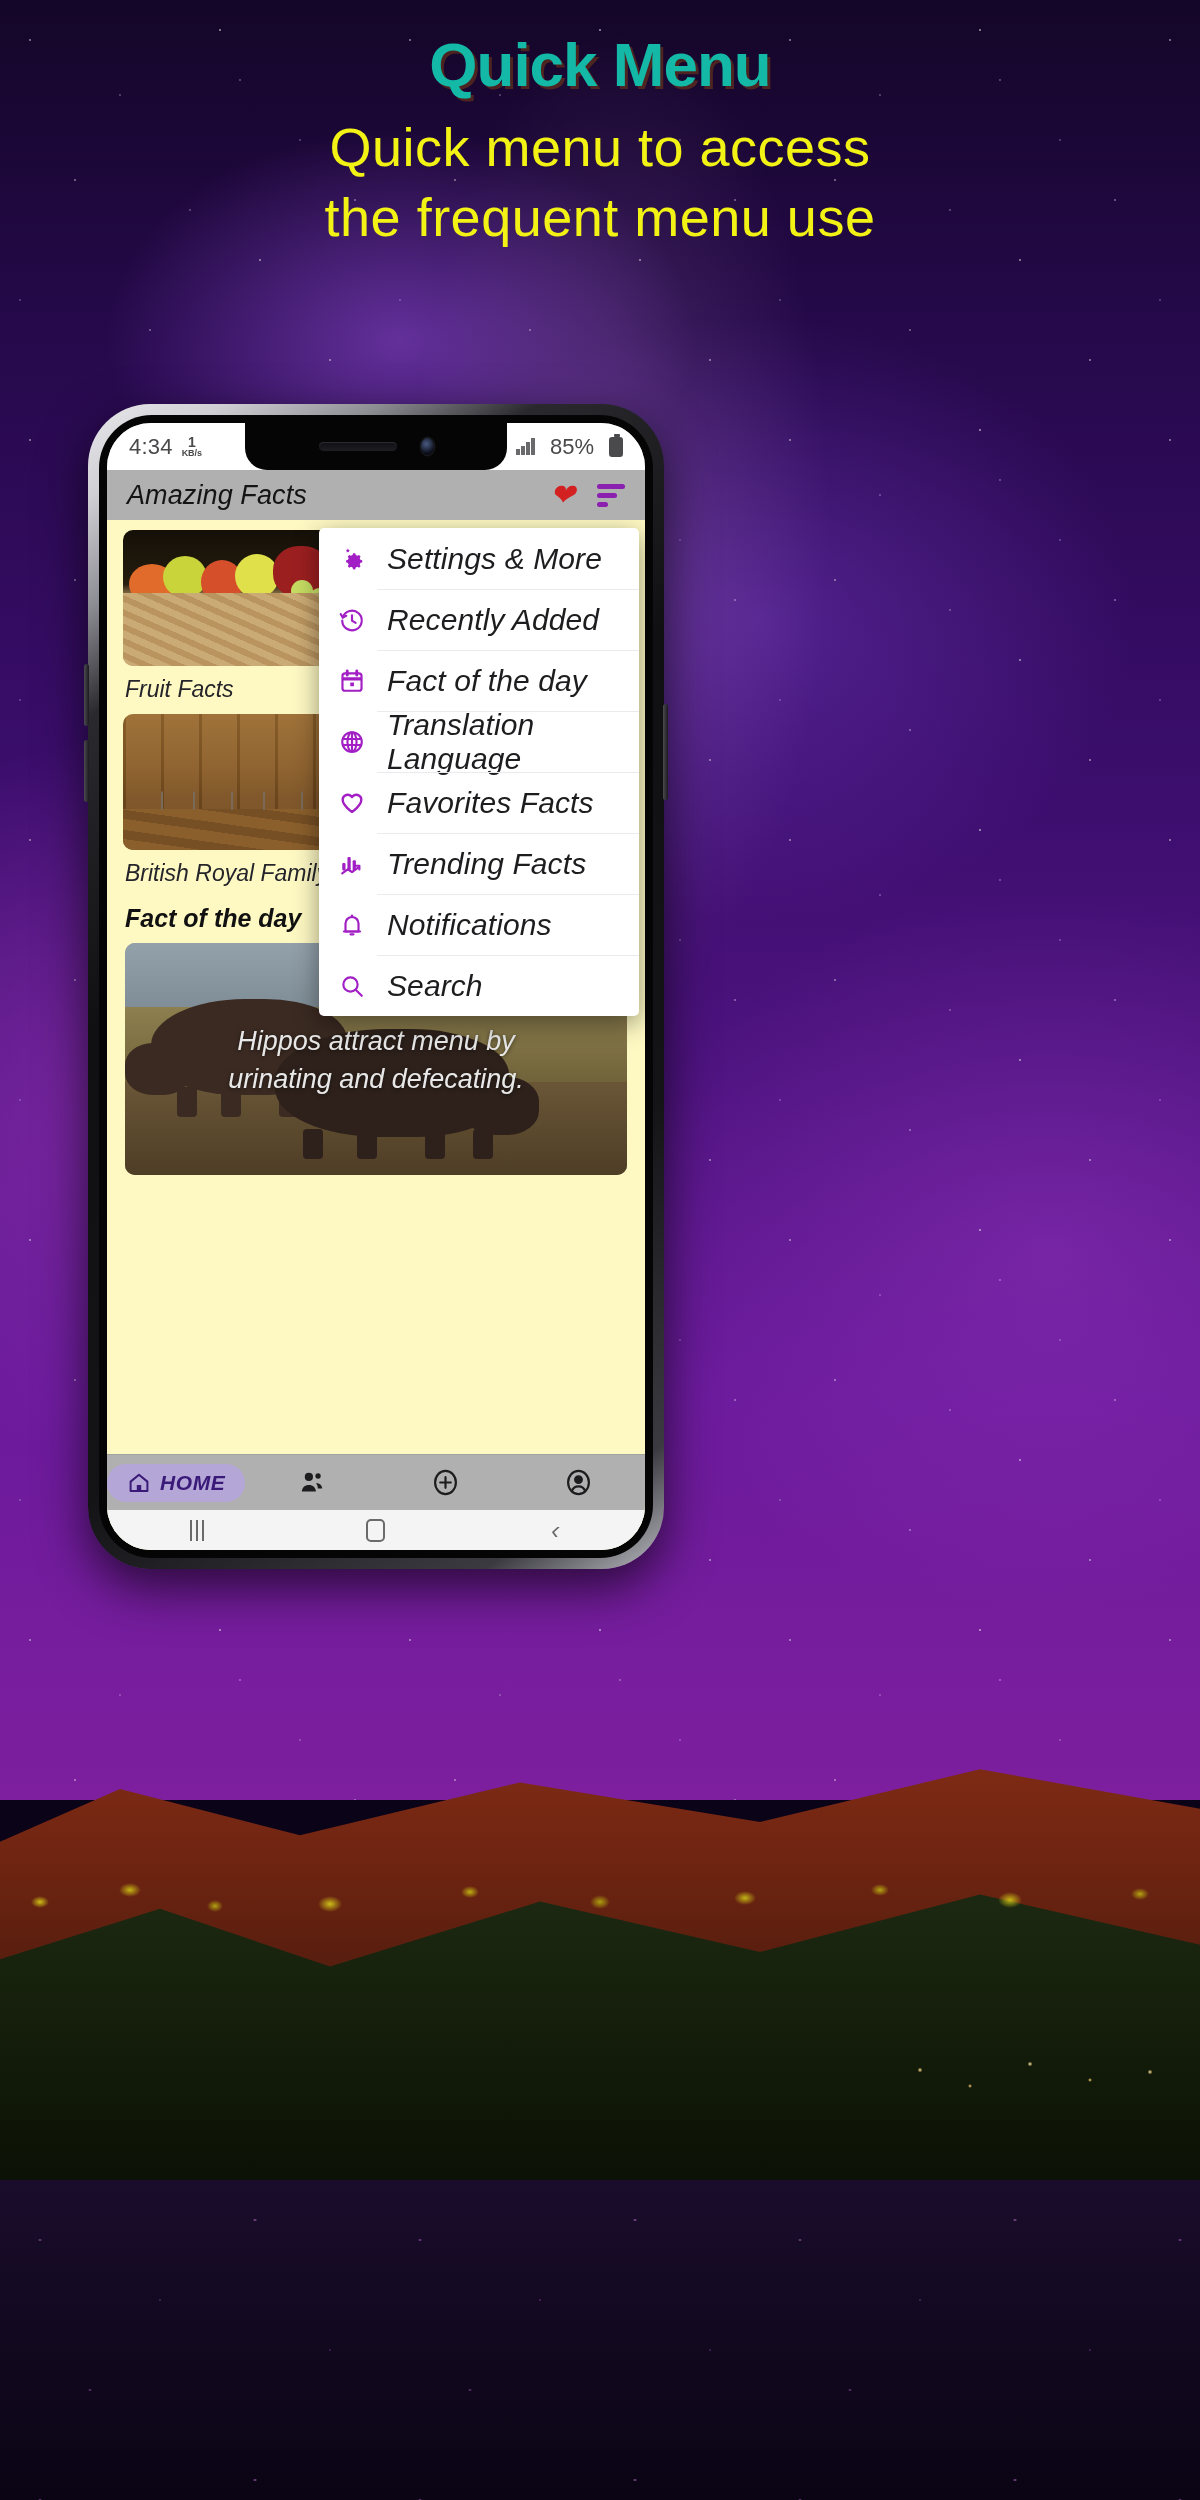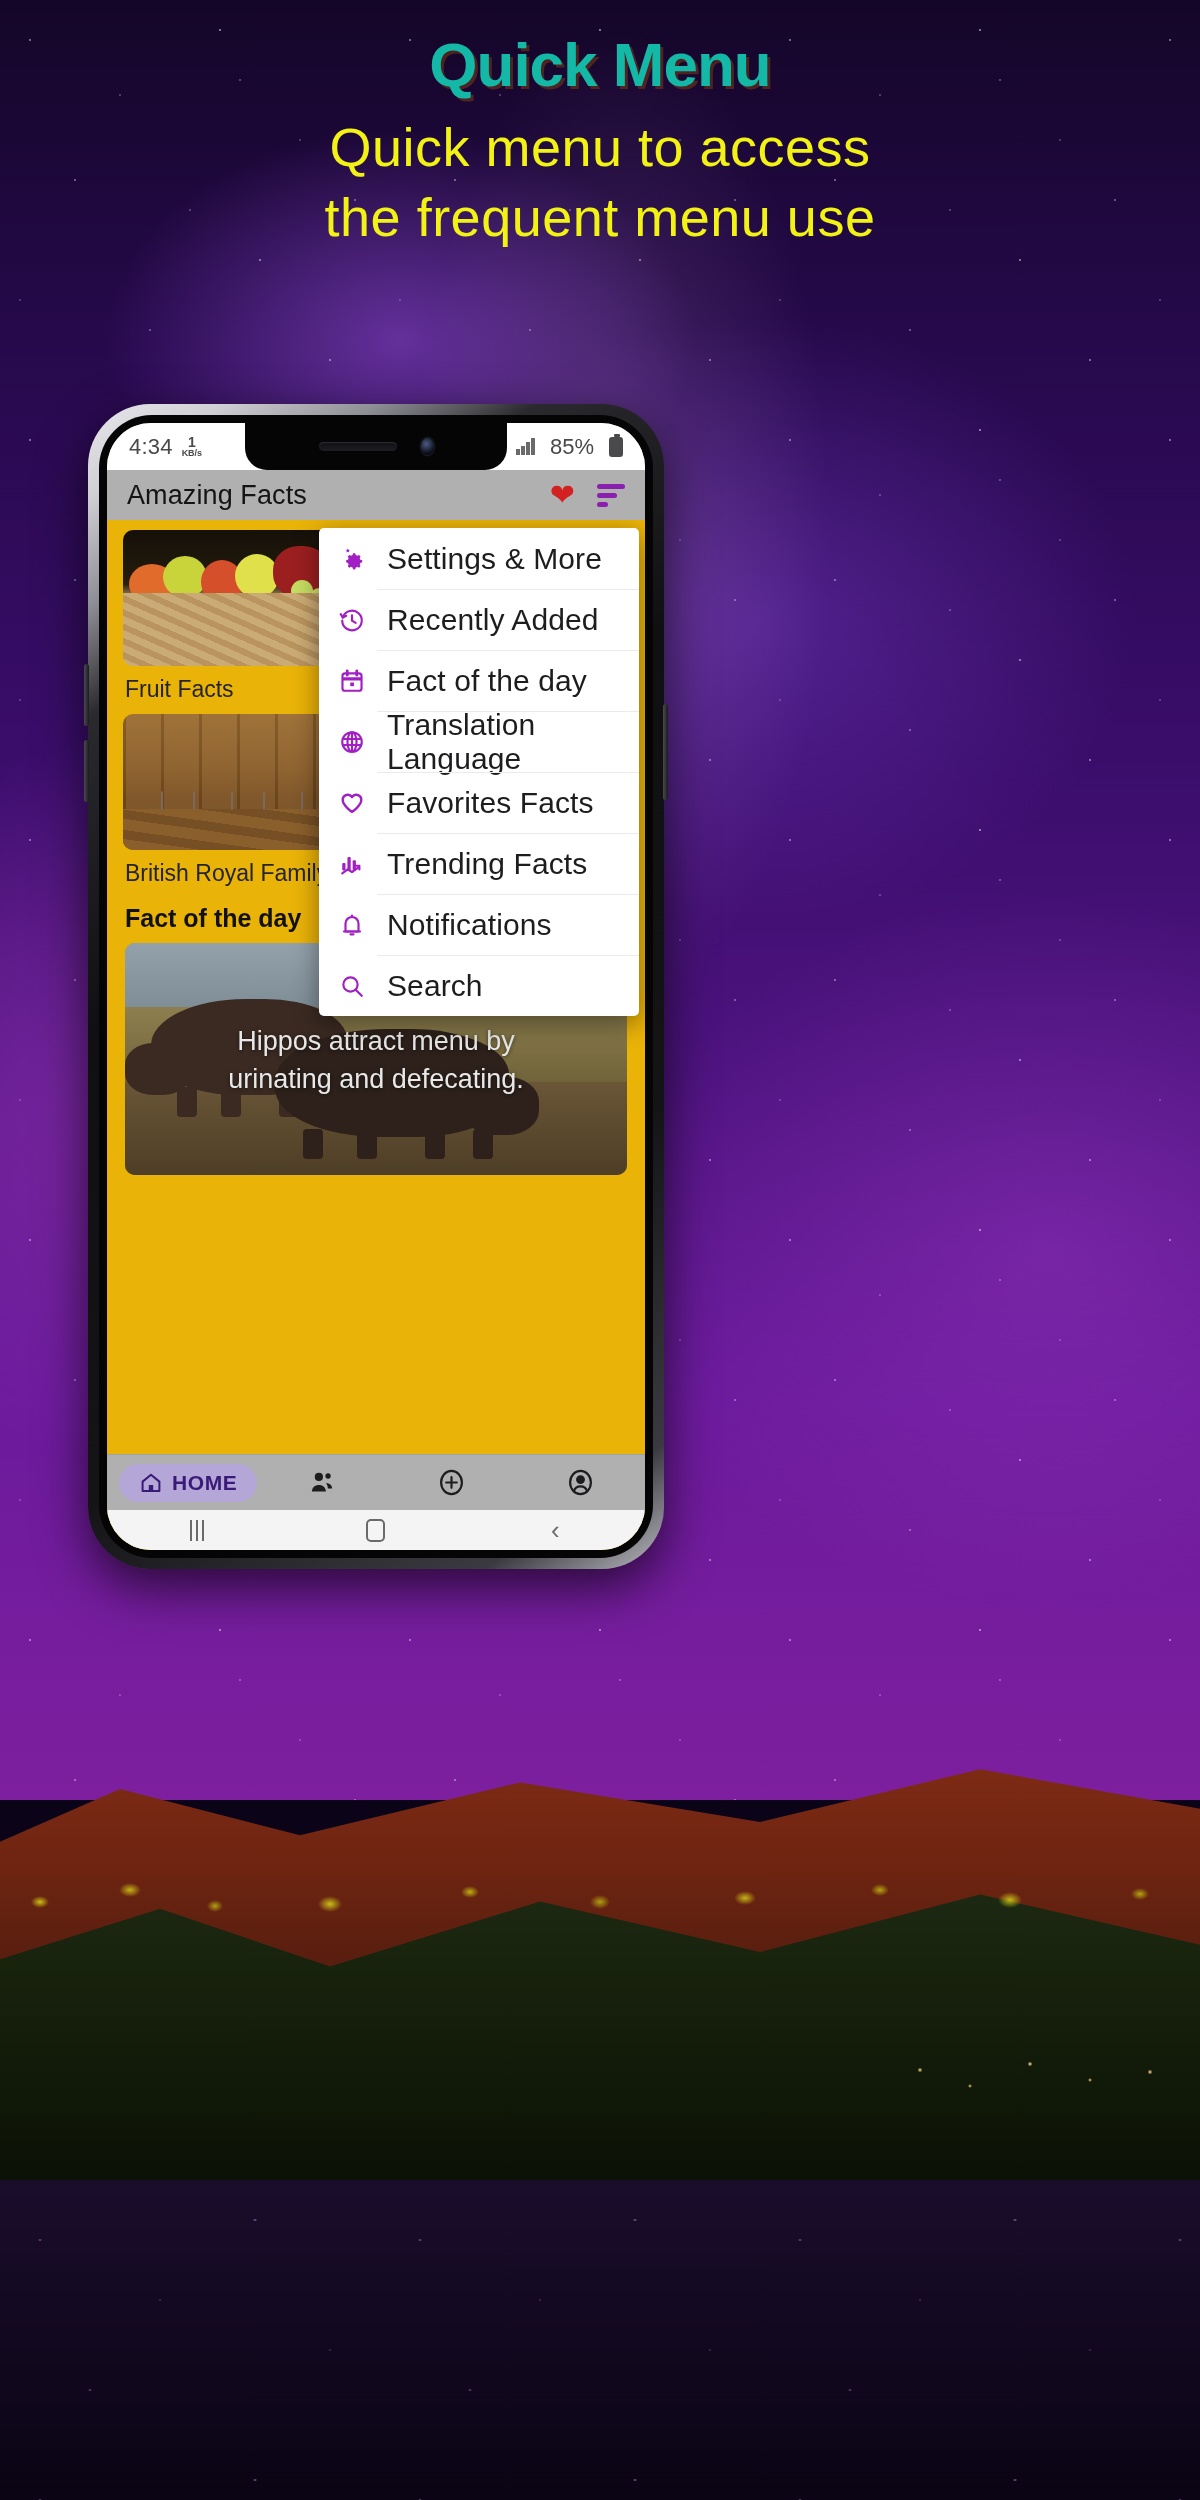--- a/index.html
+++ b/index.html
@@ -160,21 +160,21 @@
     border-bottom-left-radius:22px; border-bottom-right-radius:22px; z-index:4;
     display:flex; align-items:center; justify-content:center; gap:24px;
   }
   .speaker { width:78px; height:9px; border-radius:5px;
     background:linear-gradient(#101014,#1d1d22); box-shadow:inset 0 1px 1px #2d2d34; }
   .camera { width:13px; height:17px; border-radius:50%;
     background:radial-gradient(circle at 40% 35%, #4a5a80, #0a0d18 70%);
     box-shadow:0 0 0 1.5px #17171c; }
 
   
-  .app { position:relative; height:calc(100% - 47px); background:#eab308; }
+  .app { position:relative; height:calc(100% - 47px); background:#fef9c3;font-style:italic; }
   .appbar {
     height:50px; display:flex; align-items:center; padding:0 20px;
     background:#b0b0b0;
   }
   .app-title { font-size:27px; color:#141414; flex:1; letter-spacing:.1px; }
   .app-actions { display:flex; align-items:center; gap:22px; }
   .heart-filled { color:#d32020; font-size:30px; line-height:1; }
   .filter-ico { display:flex; flex-direction:column; align-items:flex-start; gap:4px; width:28px; }
   .filter-ico span { display:block; height:5px; background:#8a1fb0; border-radius:3px; }
   .filter-ico span:nth-child(1){ width:28px; }
@@ -264,21 +264,20 @@
     position:absolute; left:0; right:0; top:44%; transform:translateY(-30%);
     text-align:center; color:#e8e8e8; font-size:27px; line-height:1.42;
     padding:0 28px; text-shadow:0 1px 4px rgba(0,0,0,.55);
   }
 
   
   .bottomnav {
     position:absolute; left:0; right:0; bottom:40px; height:56px;
     background:#b0b0b0; display:flex; align-items:center;
     border-top:1px solid rgba(0,0,0,.08);
-    padding-left:12px;
   }
   .bn-item { flex:1; display:flex; align-items:center; justify-content:center; }
   .bn-home {
     display:flex; align-items:center; gap:9px;
     background:#b4a6d6; border-radius:26px; padding:7px 20px;
   }
   .bn-home-label { font-size:21px; color:#3a1a78; font-weight:bold; letter-spacing:.6px; }
   .bn-ico svg { display:block; }
 
   .navbar {

